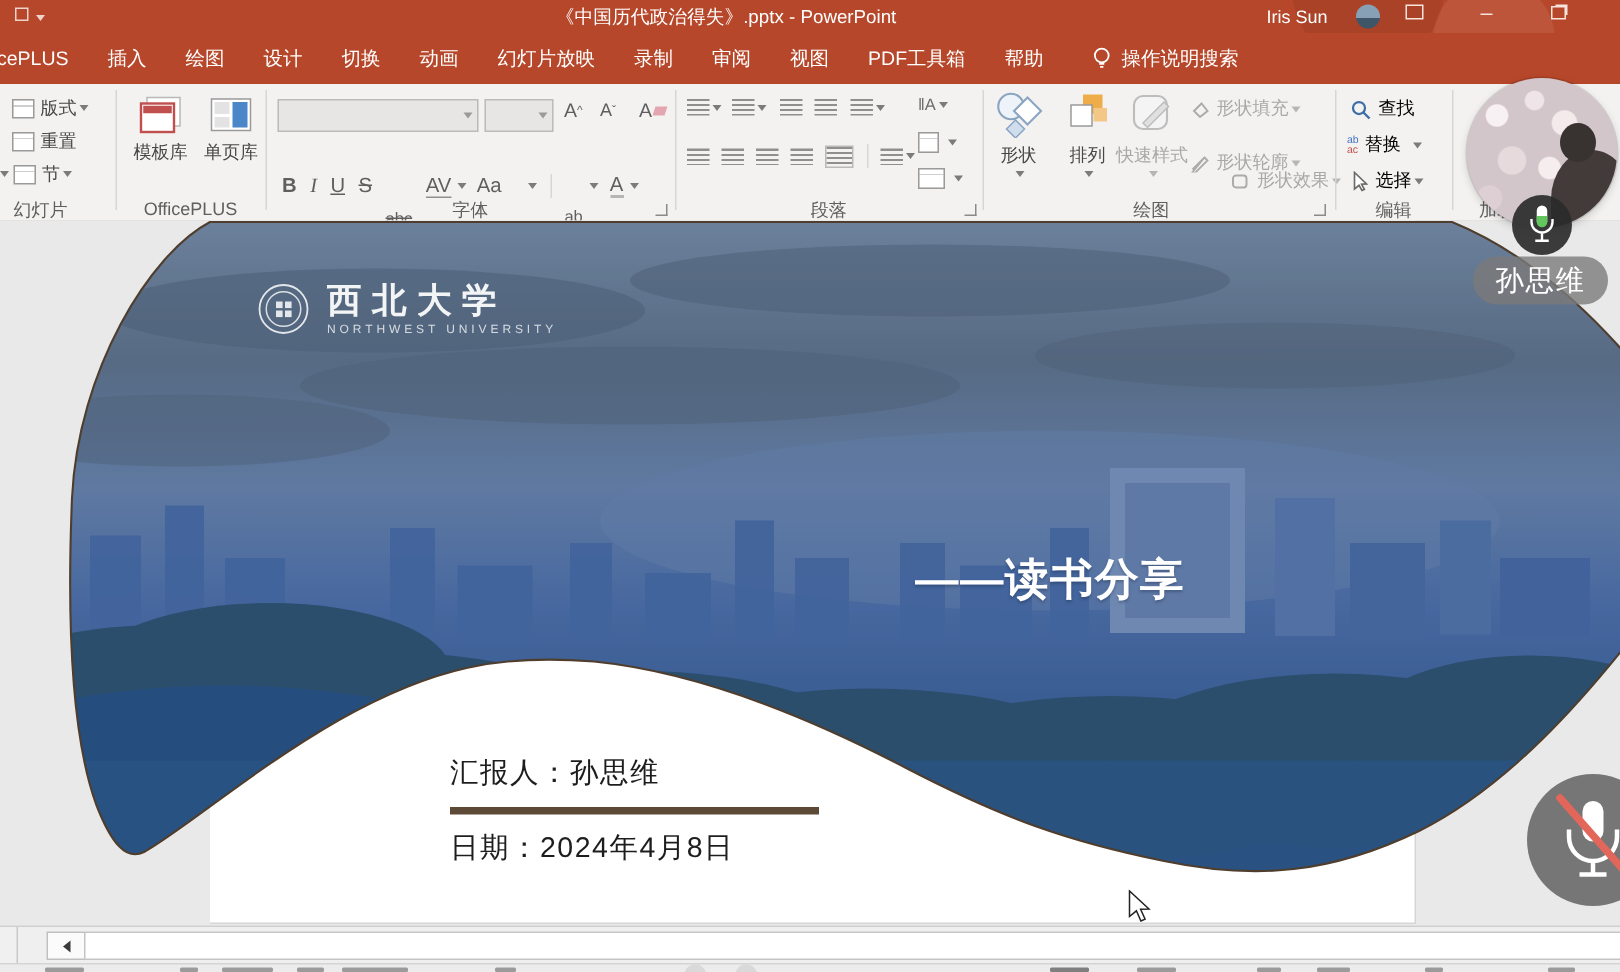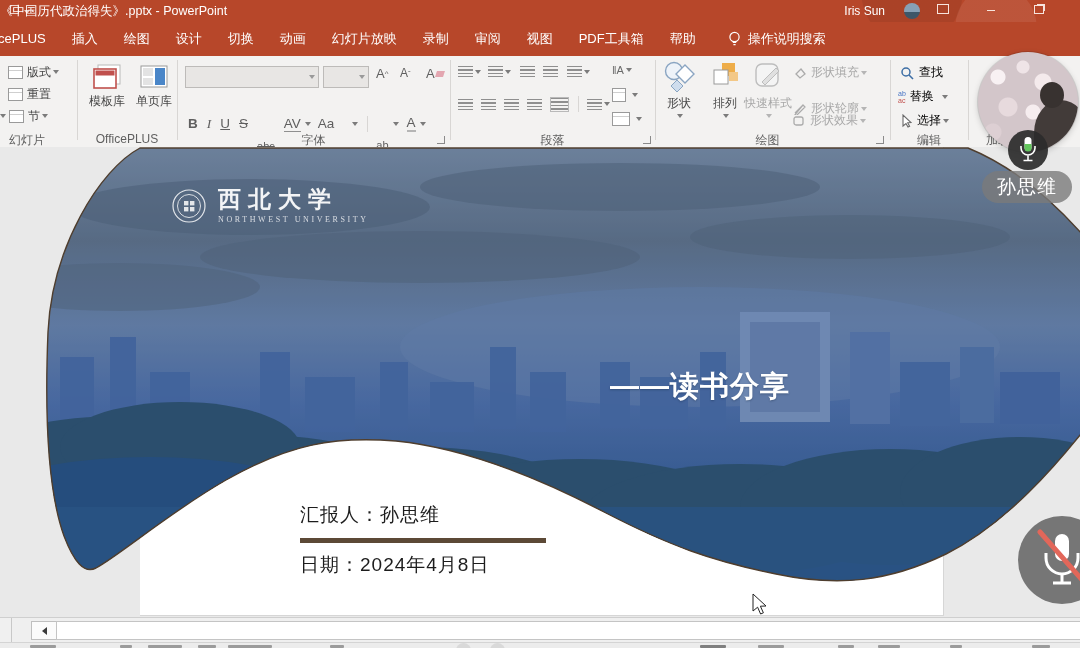--- a/index.html
+++ b/index.html
@@ -3,21 +3,21 @@
 <meta charset="utf-8">
 <style>
   html,body{margin:0;padding:0;background:#555;}
   #app{position:relative;width:1080px;height:648px;overflow:hidden;background:#e9e9e9;
        font-family:"Liberation Sans","DejaVu Sans",sans-serif;-webkit-font-smoothing:antialiased;}
   
   .titlebar{position:absolute;left:0;top:0;width:1080px;height:22px;background:#b7472a;}
   .titlebar .artdeco{position:absolute;right:0;top:0;width:420px;height:22px;
       background:radial-gradient(circle at 80% 120%, rgba(255,255,255,.08) 0 40px, transparent 41px),
                  radial-gradient(circle at 60% -30%, rgba(0,0,0,.07) 0 50px, transparent 51px);}
-  .doc-title{position:absolute;left:0;top:0;width:968px;text-align:left;line-height:22px;
+  .doc-title{position:absolute;left:0;top:0;width:968px;text-align:center;line-height:22px;
       font-size:12.5px;color:#ffffff;}
   .qat{position:absolute;left:10px;top:3px;width:26px;height:16px;color:#f5ddd5;font-size:9px;line-height:16px;}
   .qat .sq{display:inline-block;width:7px;height:7px;border:1px solid #f0d4cb;margin-right:3px;}
   .acct{position:absolute;right:195px;top:0;height:22px;line-height:22px;font-size:12px;color:#fff;}
   .avatar{position:absolute;right:160px;top:3px;width:16px;height:16px;border-radius:50%;
       background:linear-gradient(#87a0b5 0 55%,#3e5668 55% 100%);}
   .winbtn{position:absolute;top:0;width:34px;height:22px;color:#f7e4dd;font-size:10px;text-align:center;line-height:22px;}
   .winbtn .o1{display:inline-block;width:10px;height:8px;border:1px solid #f7e4dd;}
   .winbtn .o2{display:inline-block;width:8px;height:1.5px;background:#f7e4dd;margin-bottom:3px;}
   .winbtn .o3{display:inline-block;width:8px;height:7px;border:1px solid #f7e4dd;box-shadow:2px -2px 0 -1px #f7e4dd;}
@@ -46,21 +46,21 @@
   .fbtn.s{text-decoration:line-through;}
   .fbtn.small{font-size:11px;margin-top:45px;}
   .bigbtn{position:absolute;display:flex;flex-direction:column;align-items:center;font-size:12px;color:#474747;}
   .bigbtn .cap{margin-top:3px;}
   .grey{color:#a8a8a8 !important;}
   .minirow{position:absolute;display:flex;align-items:center;font-size:12px;}
   
   .workarea{position:absolute;left:0;top:147px;width:1080px;height:470px;background:#e9e9e9;overflow:hidden;}
   .page{position:absolute;left:140px;top:0;width:803px;height:468px;background:#ffffff;border-right:1px solid #d6d6d6;border-bottom:1px solid #d6d6d6;}
   .blobsvg{position:absolute;left:0;top:0;}
-  .logo{position:absolute;left:170px;top:40px;display:flex;align-items:center;opacity:.93;font-family:Liberation Serif, serif;}
+  .logo{position:absolute;left:170px;top:40px;display:flex;align-items:center;opacity:.93;}
   .logo-cn{color:#fff;font-size:23px;font-weight:bold;letter-spacing:7px;line-height:24px;}
   .logo-en{color:rgba(255,255,255,.82);font-size:8px;letter-spacing:2.6px;margin-top:3px;}
   .s-title{position:absolute;left:178px;top:126px;width:680px;text-align:center;color:#fff;font-size:42px;font-weight:bold;letter-spacing:3px;text-shadow:0 1px 3px rgba(10,25,50,.35);}
   .s-sub{position:absolute;left:560px;top:220px;width:280px;text-align:center;color:#fff;font-size:29px;font-weight:bold;letter-spacing:1px;text-shadow:0 1px 2px rgba(10,25,50,.3);}
   .s-info{position:absolute;left:300px;top:355px;color:#1d1d1d;font-size:19px;letter-spacing:1px;}
   .s-divider{width:246px;height:5px;background:#5c4936;margin:10px 0 9px 0;}
   
   .hscroll{position:absolute;left:0;top:617px;width:1080px;height:24px;background:#efefef;border-top:1px solid #cfcfcf;}
   .hs-corner{position:absolute;left:0;top:0;width:11px;height:24px;background:#f0f0f0;border-right:1px solid #c8c8c8;}
   .hs-btn{position:absolute;left:31px;top:3px;width:24px;height:17px;background:#fbfbfb;border:1px solid #bfbfbf;display:flex;align-items:center;justify-content:center;}
@@ -262,21 +262,21 @@
       <span class="grey">形状填充</span>
         <span class="chv" style="border-top-color:#b5b5b5"></span>
     </div>
     <div class="minirow grey" style="left:793px;top:44px">
       <svg width="14" height="12" style="margin-right:4px">
           <path d="M2,10 L10,2 M10,2 l2,2 -8,8 -3,1 z" fill="none" stroke="#ababab" stroke-width="1.2"></path>
         </svg>
       <span class="grey">形状轮廓</span>
         <span class="chv" style="border-top-color:#b5b5b5"></span>
     </div>
-    <div class="minirow grey" style="left:792px;top:56px">
+    <div class="minirow grey" style="left:820px;top:56px">
       <svg width="14" height="12" style="margin-right:4px">
           <rect x="2" y="2" width="9" height="8" rx="2" fill="none" stroke="#ababab" stroke-width="1.3"></rect>
         </svg>
       <span class="grey">形状效果</span>
         <span class="chv" style="border-top-color:#b5b5b5"></span>
     </div>
     <div class="glabel" style="left:655px;width:225px">绘图</div>
     <div class="lnch" style="left:876px"></div>
     <div class="vsep" style="left:890px"></div>
 

